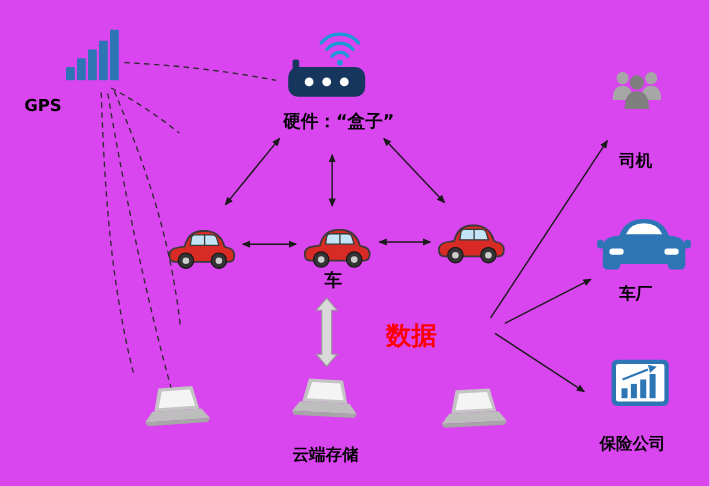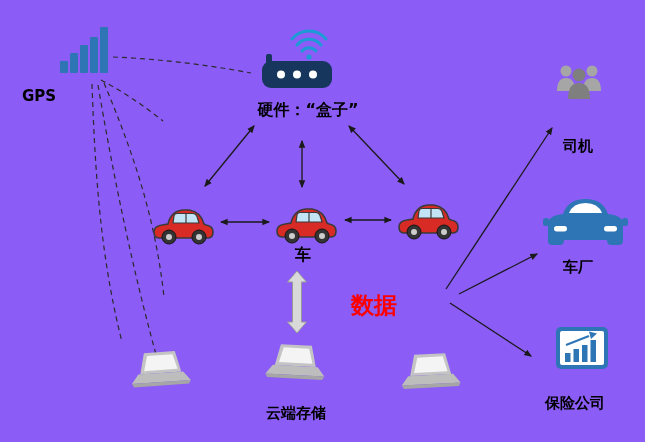--- a/index.html
+++ b/index.html
@@ -1,16 +1,16 @@
 <!DOCTYPE html>
 <html><head>
 <meta charset="utf-8">
 <style>
   html,body{margin:0;padding:0;background:#ffffff;}
-  .canvas{position:relative;width:645px;height:442px;background:#8b5cf6;overflow:hidden;font-family:"DejaVu Sans",sans-serif;}
+  .canvas{position:relative;width:645px;height:442px;background:#d946ef;overflow:hidden;font-family:"DejaVu Sans",sans-serif;}
   svg{display:block;}
   text.lbl{font-family:"DejaVu Sans",sans-serif;font-size:15px;font-weight:bold;fill:#000000;}
   text.lbl-big{font-family:"DejaVu Sans",sans-serif;font-size:16px;font-weight:bold;fill:#000000;}
   text.lbl-data{font-family:"DejaVu Sans",sans-serif;font-size:23px;font-weight:bold;fill:#ff0000;}
   .arrow{stroke:#1a1a1a;stroke-width:1.3;fill:none;}
   .dashed{stroke:#2b2b2b;stroke-width:1.2;fill:none;stroke-dasharray:5 4;}
   .wifi{stroke:#1c9ad6;stroke-width:3;fill:none;stroke-linecap:round;}
 </style>
 </head>
 <body>

